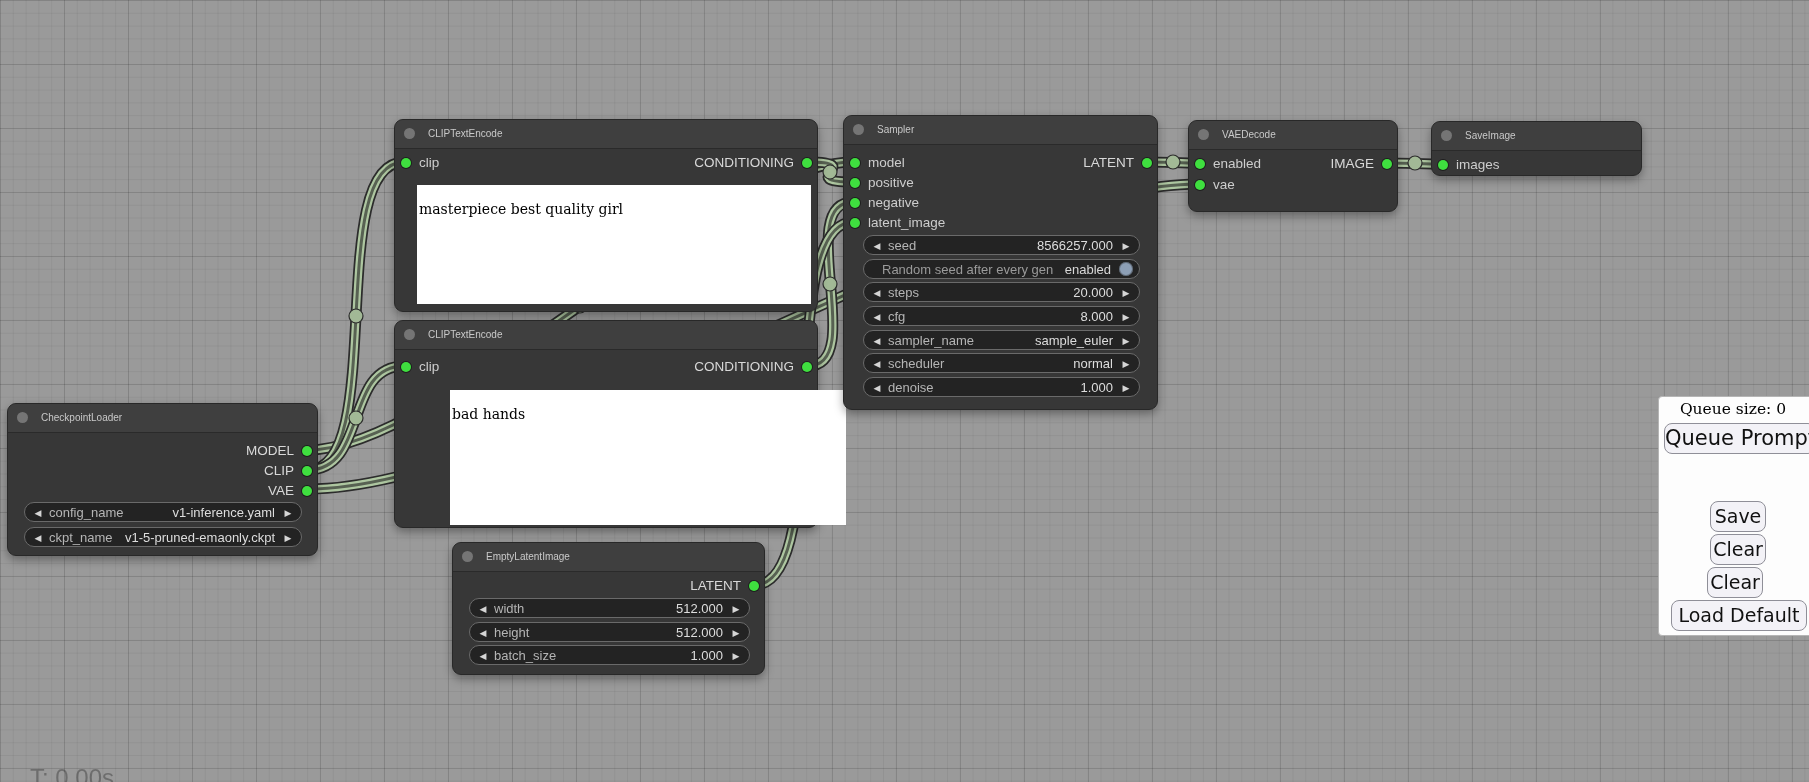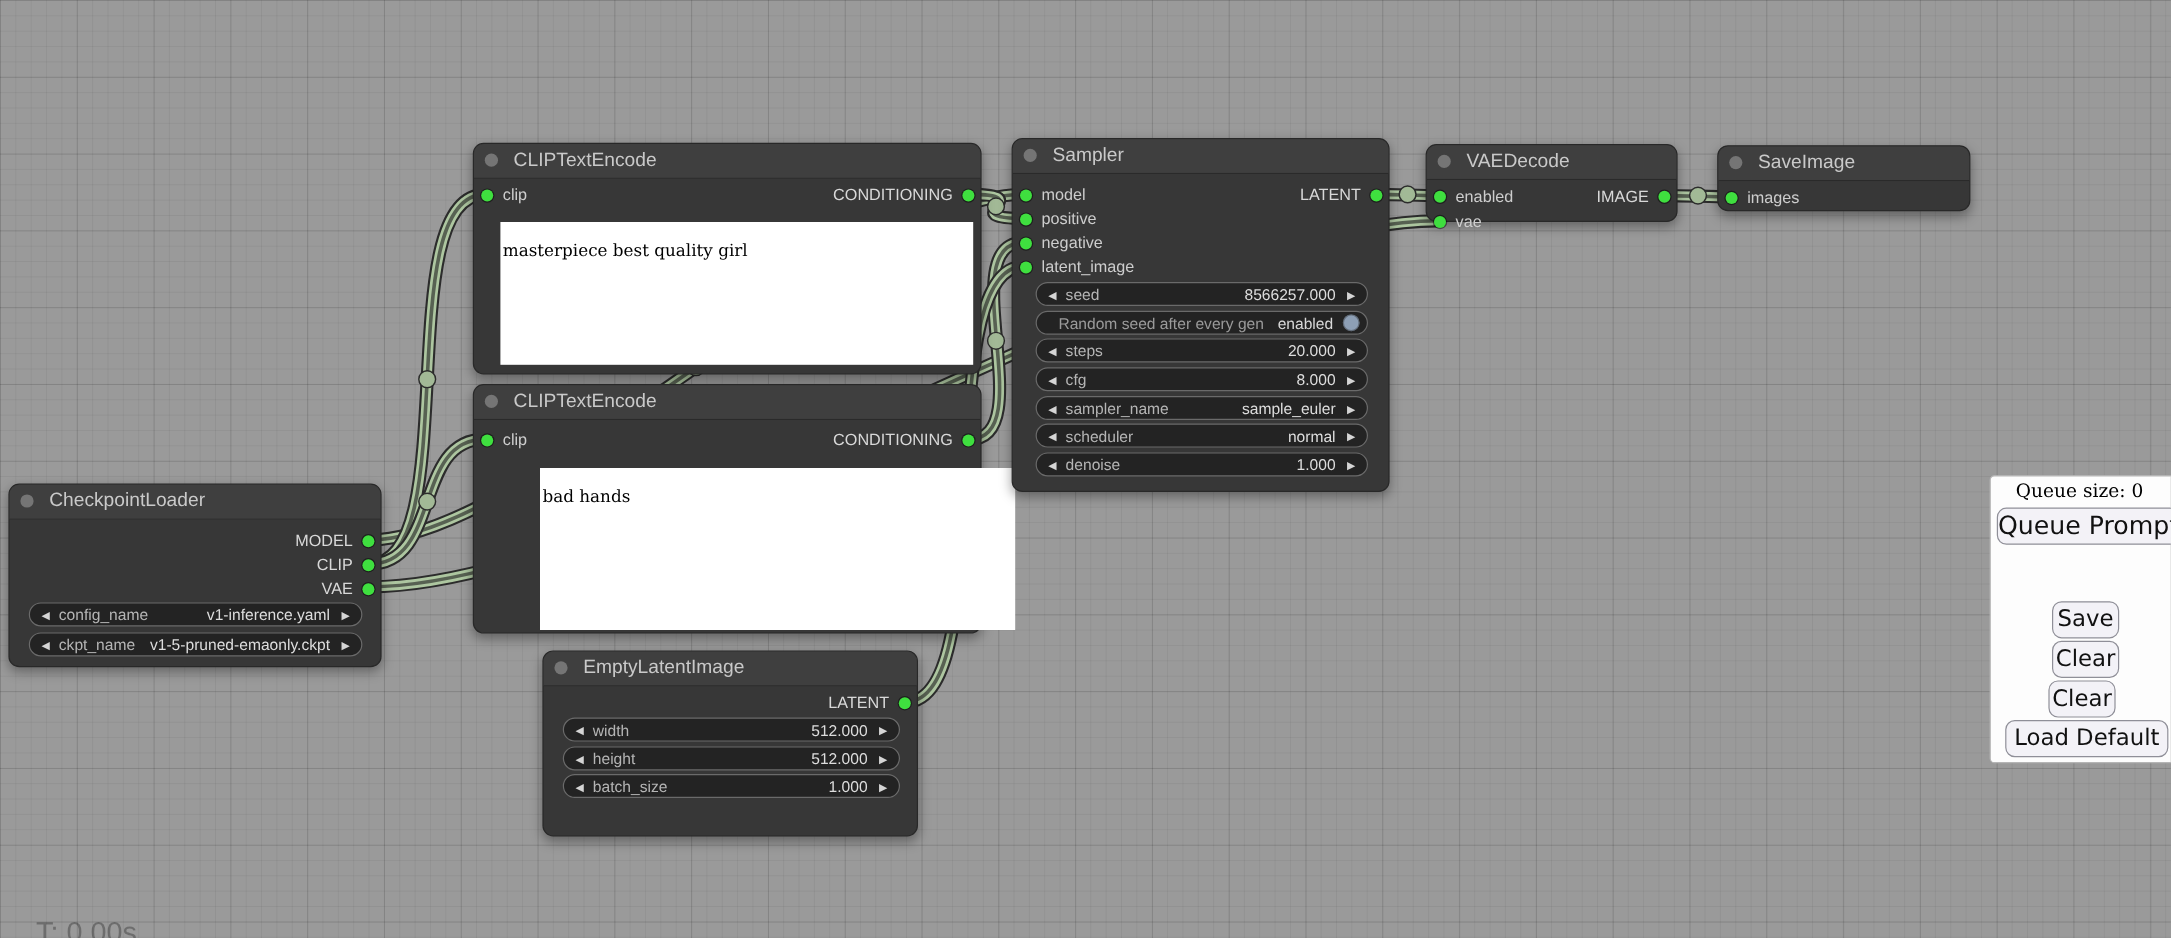--- a/index.html
+++ b/index.html
@@ -26,21 +26,21 @@
   }
   .titlebar{
     position:absolute;left:0;right:0;top:0;height:28px;background:#3f3f3f;
     border-radius:8px 8px 0 0;border-bottom:1px solid #2a2a2a;
   }
   .titledot{
     position:absolute;left:9px;top:8px;width:11px;height:11px;border-radius:50%;
     background:#757575;
   }
   .titletext{
-    position:absolute;left:33px;top:0;line-height:28px;font-size:16px;color:#c9c9c9;
+    position:absolute;left:33px;top:0;line-height:28px;font-size:10px;color:#c9c9c9;
     white-space:nowrap;
   }
   .row{position:absolute;left:0;right:0;height:20px;line-height:20px;font-size:13.5px;}
   .pdot{
     position:absolute;top:5px;width:10px;height:10px;border-radius:50%;
     background:#3fdf3f;box-shadow:0 0 0 1px rgba(0,0,0,0.45);
   }
   .pdot.in{left:6px;}
   .pdot.outp{right:5px;}
   .plabel{position:absolute;left:24px;color:#cdcdcd;white-space:nowrap;}
@@ -208,21 +208,21 @@
   </div>
   <div class="row" style="top:36px;">
     <span class="pdot in"></span>
     <span class="plabel">clip</span>
     <span class="plabel outl">CONDITIONING</span>
     <span class="pdot outp"></span>
   </div>
   <textarea class="prompt" style="left: 19px; top: 69px; width: 396px; height: 135px; margin-left: 36px;">bad hands</textarea>
 </div>
 
-<div class="node" style="left:452px;top:542px;width:313px;height:155px;">
+<div class="node" style="left:452px;top:542px;width:313px;height:133px;">
   <div class="titlebar">
     <span class="titledot"></span>
     <span class="titletext">EmptyLatentImage</span>
   </div>
   <div class="row" style="top:33px;">
       <span class="plabel outl">LATENT</span>
       <span class="pdot outp"></span>
     </div>
   <div class="pill" style="left:16px;top:55px;width:281px;">
     <span class="arr l"></span>
@@ -304,21 +304,21 @@
     <span class="arr r"></span>
   </div>
   <div class="pill" style="left:19px;top:261px;width:277px;">
     <span class="arr l"></span>
     <span class="wlabel">denoise</span>
     <span class="wvalue">1.000</span>
     <span class="arr r"></span>
   </div>
 </div>
 
-<div class="node" style="left:1188px;top:120px;width:210px;height:65px;">
+<div class="node" style="left:1188px;top:120px;width:210px;height:92px;">
   <div class="titlebar">
     <span class="titledot"></span>
     <span class="titletext">VAEDecode</span>
   </div>
   <div class="row" style="top:33px;">
     <span class="pdot in"></span>
     <span class="plabel">enabled</span>
     <span class="plabel outl">IMAGE</span>
     <span class="pdot outp"></span>
   </div>

